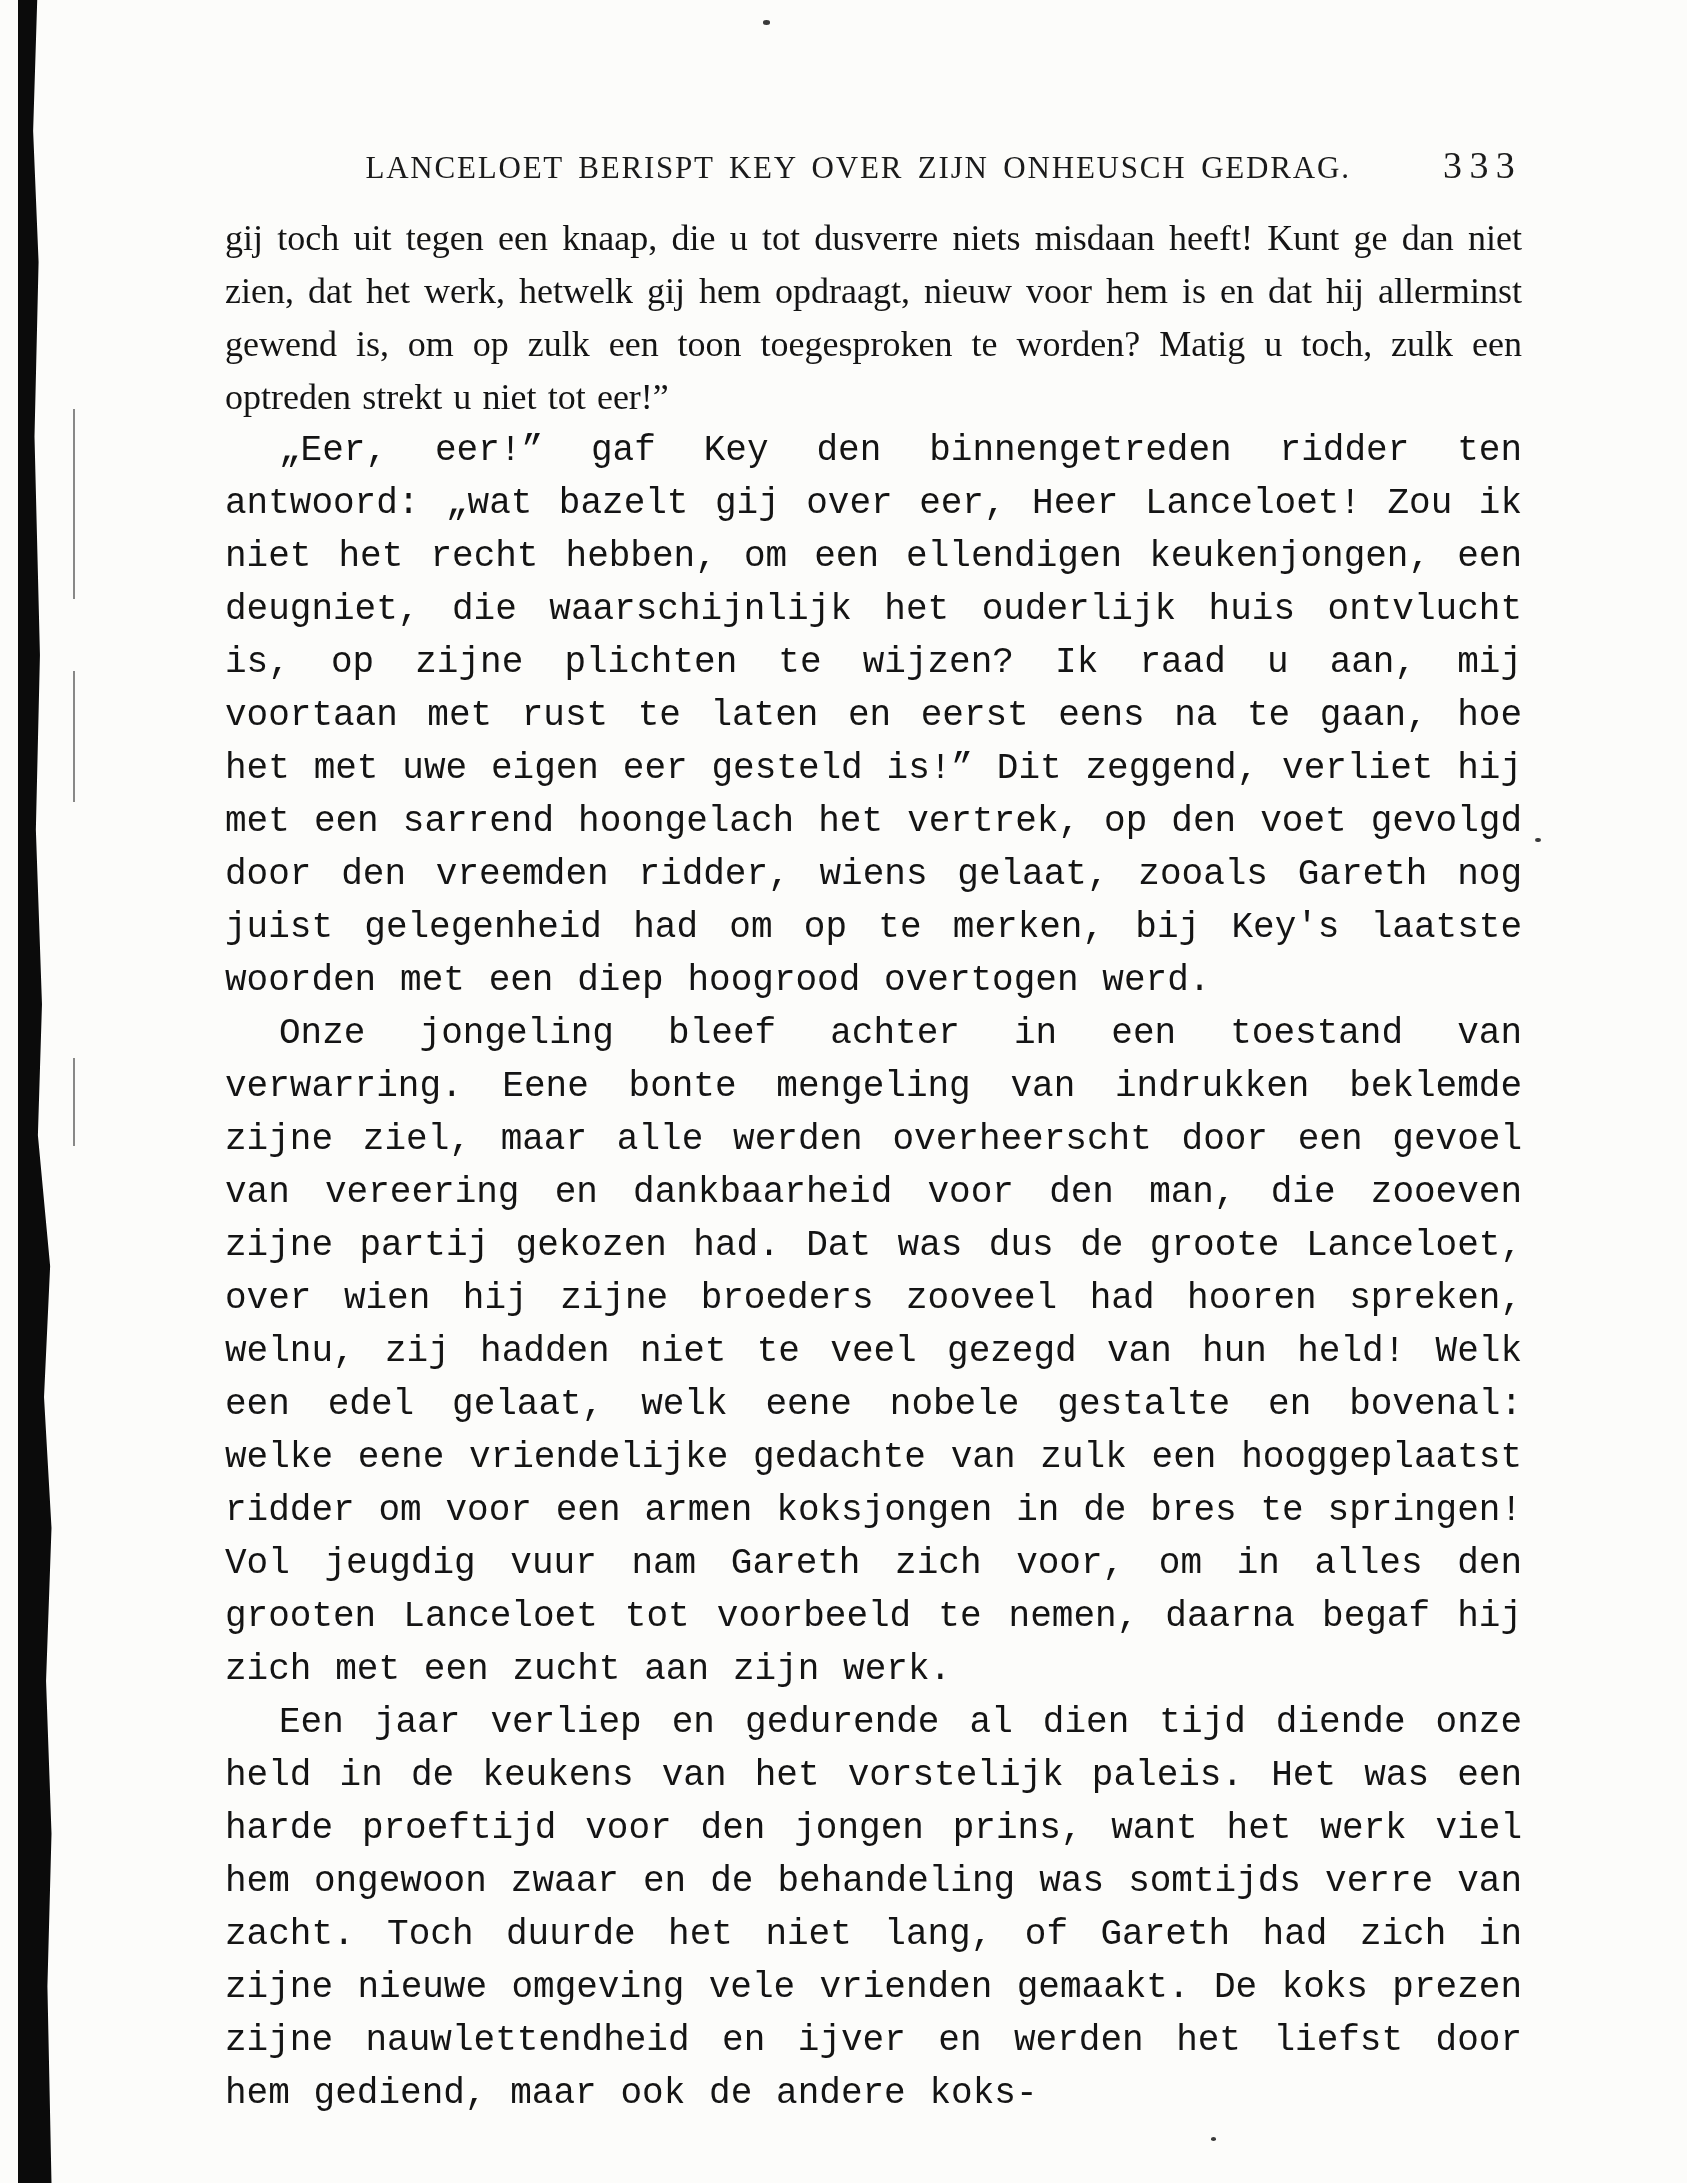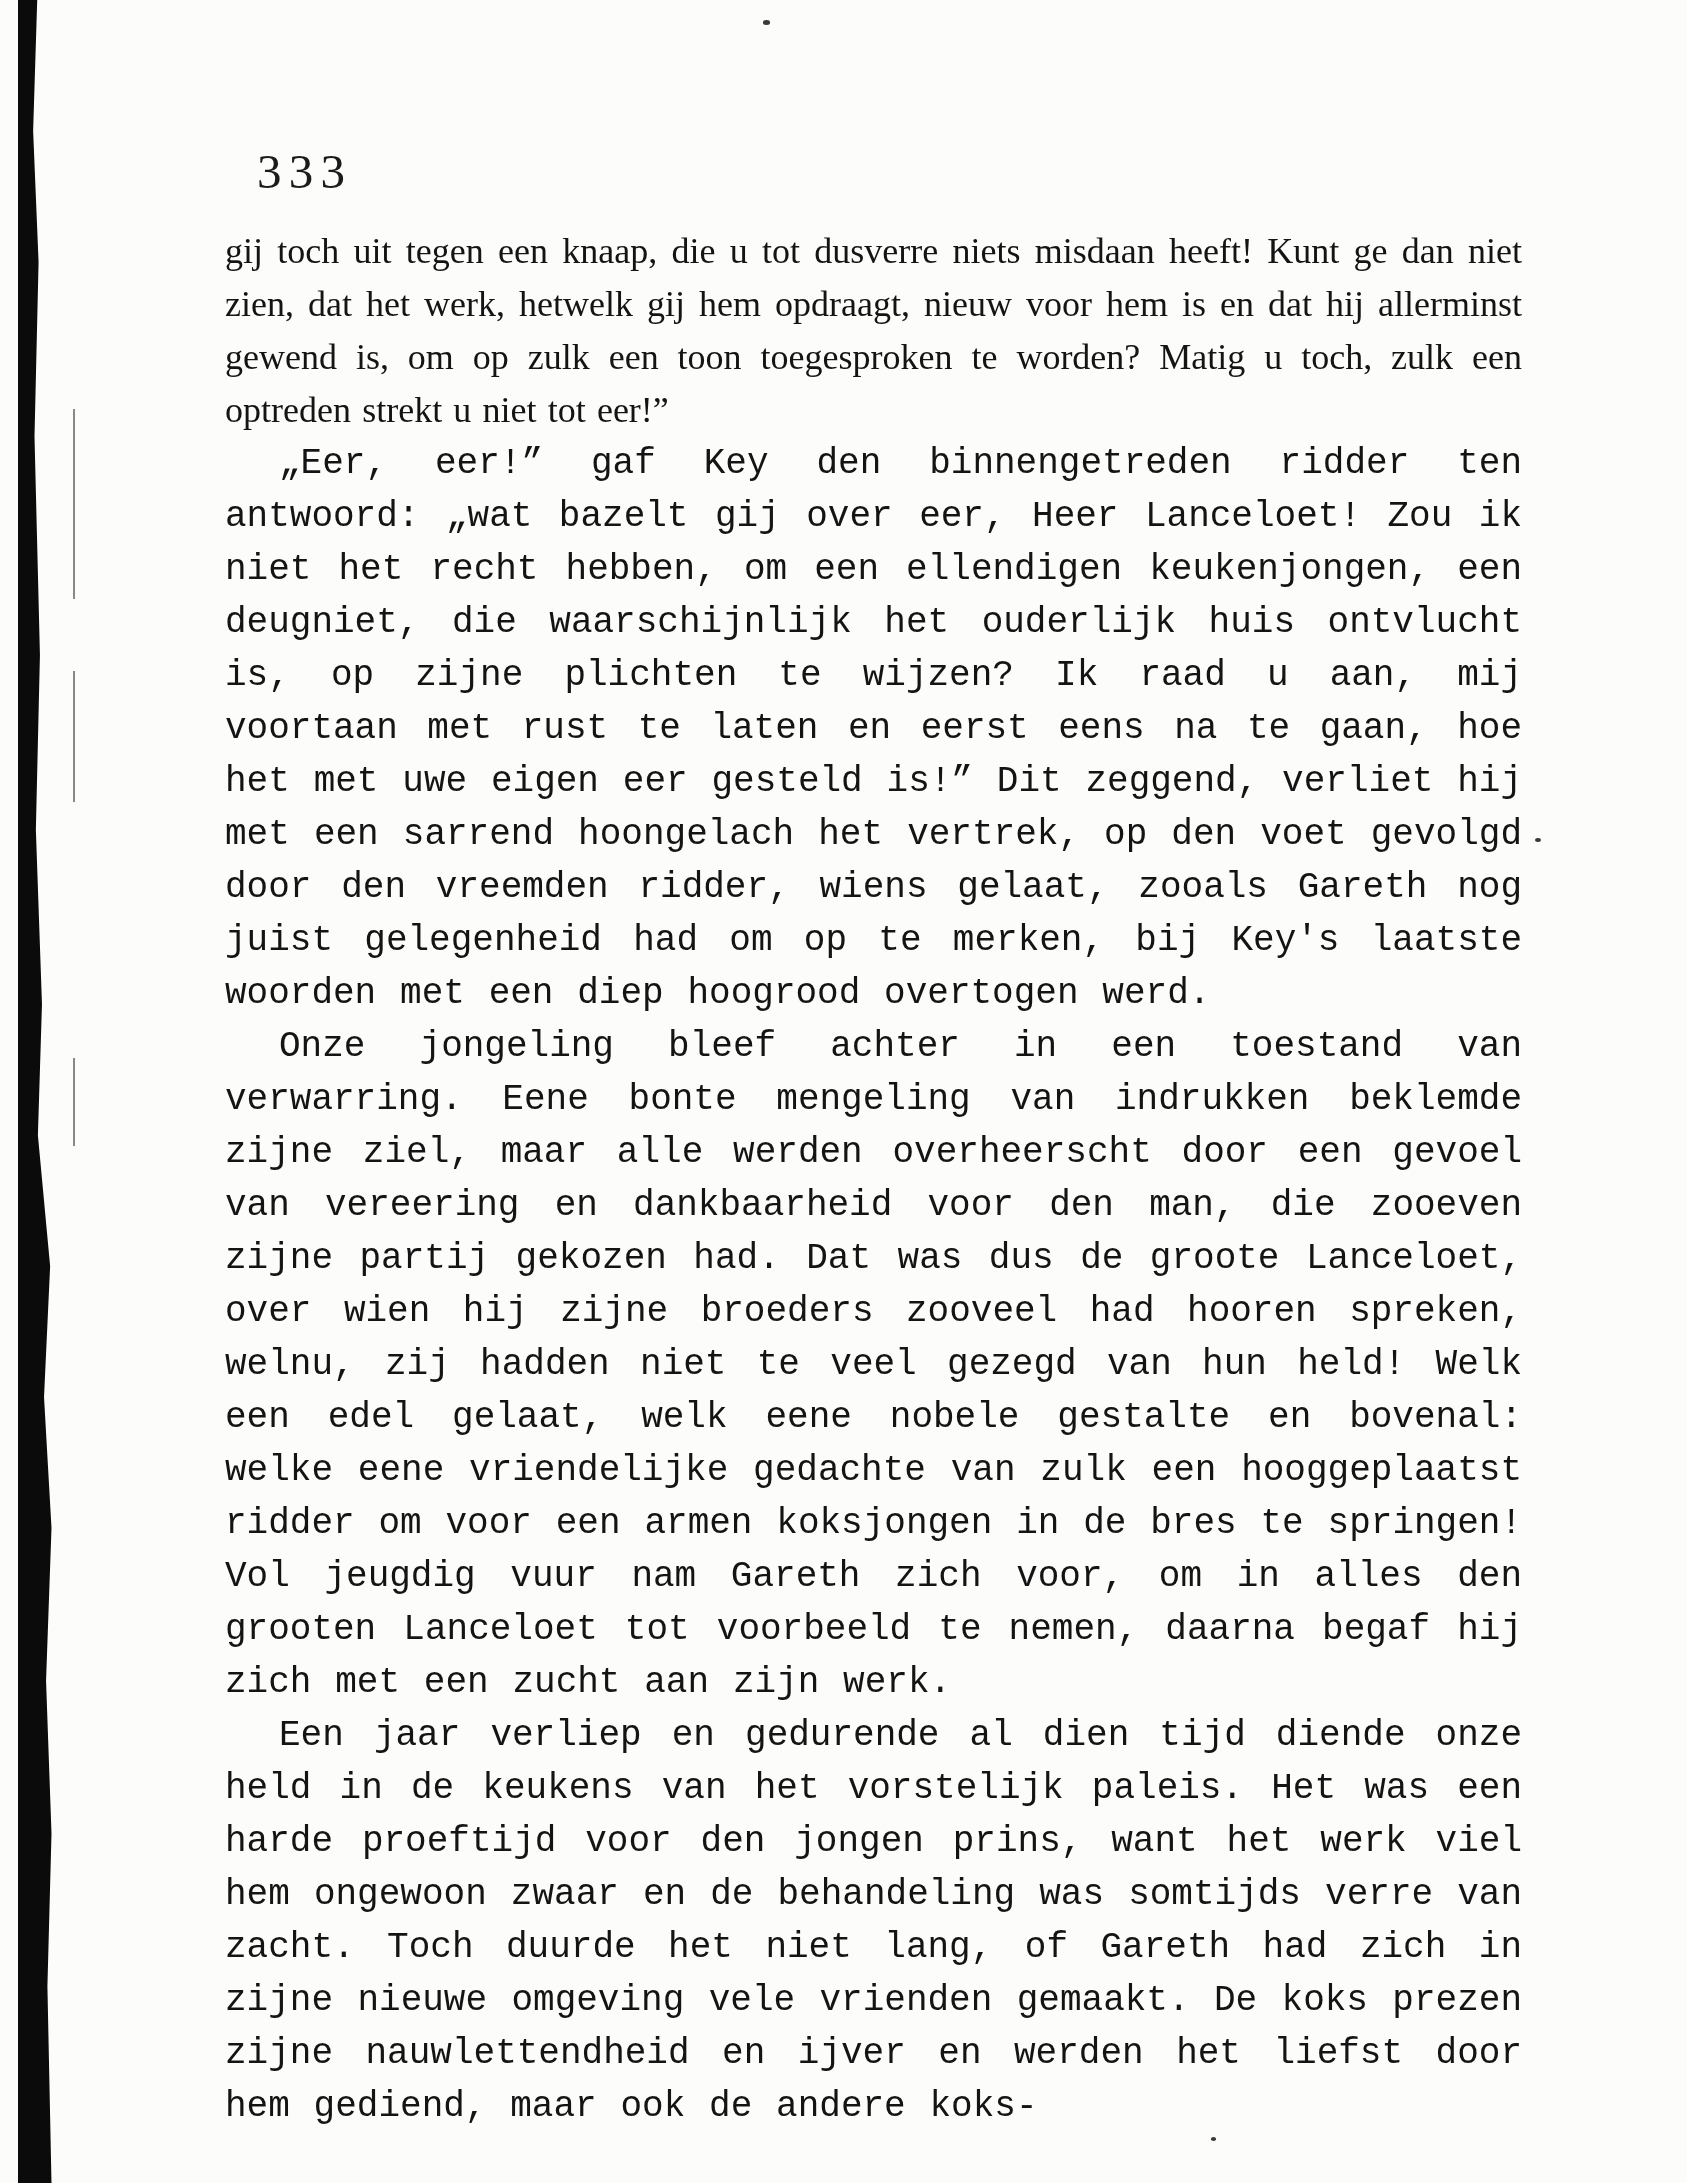--- a/index.html
+++ b/index.html
@@ -66,21 +66,21 @@
     flex: 1;
     text-align: center;
     padding-left: 80px;
     font-size: 31px;
     letter-spacing: 1.8px;
     word-spacing: 5.1px;
     white-space: nowrap;
     color: #1b1b1b;
   }
   .page-number {
-    font-size: 49px;
+    font-size: 38px;
     letter-spacing: 7.3px;
     margin-left: 32px;
     color: #1b1b1b;
   }
 
   .body-par {
     margin: 0;
     font-size: 36px;
     line-height: 53px;
     text-align: justify;
@@ -99,20 +99,21 @@
 <div class="binding-hairline hairline-1"></div>
 <div class="binding-hairline hairline-2"></div>
 <div class="binding-hairline hairline-3"></div>
 <div class="speck speck-1"></div>
 <div class="speck speck-2"></div>
 <div class="speck speck-3"></div>
 
 <div class="text-block">
 
   <div class="page-header">
+    <span class="running-title">LANCELOET BERISPT KEY OVER ZIJN ONHEUSCH GEDRAG.</span>
     <span class="page-number">333</span>
   </div>
 
   <p class="body-par">gij toch uit tegen een knaap, die u tot dusverre niets misdaan heeft! Kunt ge dan niet zien, dat het werk, hetwelk gij hem opdraagt, nieuw voor hem is en dat hij allerminst gewend is, om op zulk een toon toegesproken te worden? Matig u toch, zulk een optreden strekt u niet tot eer!”</p>
 
   <p class="body-par indent">„Eer, eer!” gaf Key den binnengetreden ridder ten antwoord: „wat bazelt gij over eer, Heer Lanceloet! Zou ik niet het recht hebben, om een ellendigen keukenjongen, een deugniet, die waarschijnlijk het ouderlijk huis ontvlucht is, op zijne plichten te wijzen? Ik raad u aan, mij voortaan met rust te laten en eerst eens na te gaan, hoe het met uwe eigen eer gesteld is!” Dit zeggend, verliet hij met een sarrend hoongelach het vertrek, op den voet gevolgd door den vreemden ridder, wiens gelaat, zooals Gareth nog juist gelegenheid had om op te merken, bij Key's laatste woorden met een diep hoogrood overtogen werd.</p>
 
   <p class="body-par indent">Onze jongeling bleef achter in een toestand van verwarring. Eene bonte mengeling van indrukken beklemde zijne ziel, maar alle werden overheerscht door een gevoel van vereering en dankbaarheid voor den man, die zooeven zijne partij gekozen had. Dat was dus de groote Lanceloet, over wien hij zijne broeders zooveel had hooren spreken, welnu, zij hadden niet te veel gezegd van hun held! Welk een edel gelaat, welk eene nobele gestalte en bovenal: welke eene vriendelijke gedachte van zulk een hooggeplaatst ridder om voor een armen koksjongen in de bres te springen! Vol jeugdig vuur nam Gareth zich voor, om in alles den grooten Lanceloet tot voorbeeld te nemen, daarna begaf hij zich met een zucht aan zijn werk.</p>
 
   <p class="body-par indent">Een jaar verliep en gedurende al dien tijd diende onze held in de keukens van het vorstelijk paleis. Het was een harde proeftijd voor den jongen prins, want het werk viel hem ongewoon zwaar en de behandeling was somtijds verre van zacht. Toch duurde het niet lang, of Gareth had zich in zijne nieuwe omgeving vele vrienden gemaakt. De koks prezen zijne nauwlettendheid en ijver en werden het liefst door hem gediend, maar ook de andere koks-</p>

